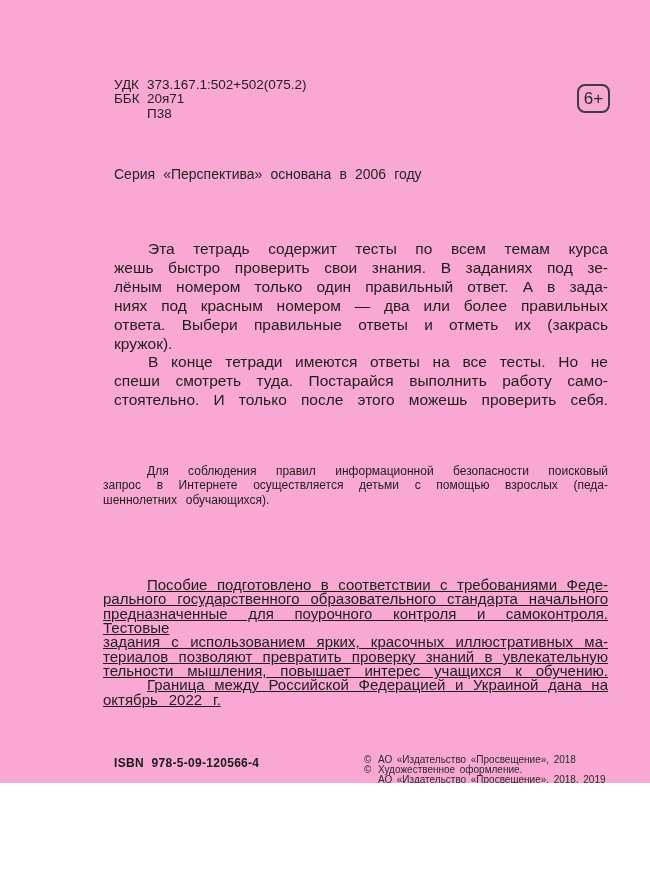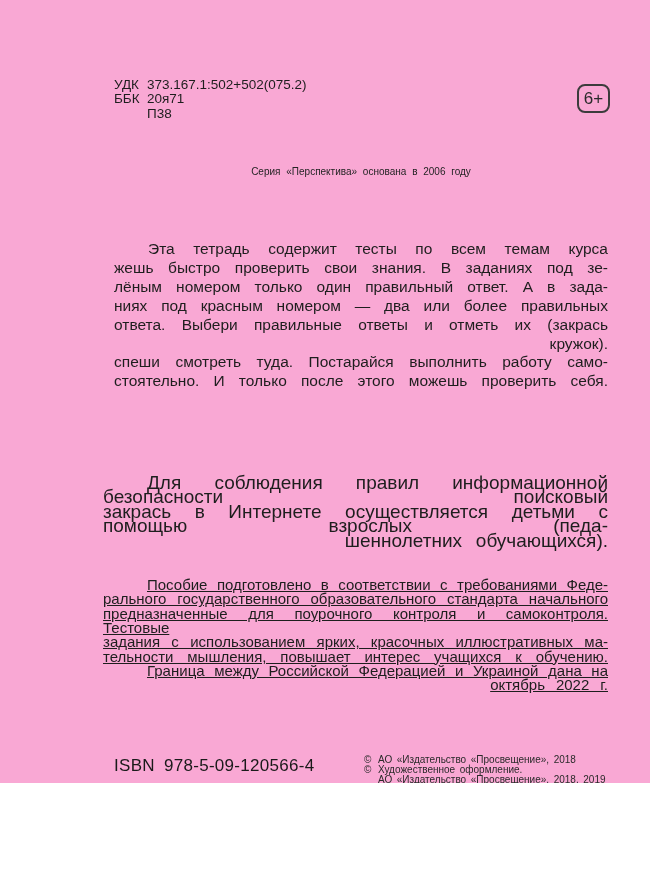--- a/index.html
+++ b/index.html
@@ -27,43 +27,43 @@
     border: 2px solid #3c3c3c;
     border-radius: 8px;
     display: flex; align-items: center; justify-content: center;
     font-size: 17px;
     color: #2a2a2a;
   }
 
   
   .series {
     left: 114px; top: 166px; width: 494px;
-    text-align: center;
-    font-size: 10px;
+    text-align: left;
+    font-size: 14px;
     word-spacing: 0.3em;
     color: #242424;
   }
 
   
   .intro { left: 114px; top: 240px; width: 494px; font-size: 15.5px; line-height: 18.9px; }
   .ind  { text-indent: 34px; }
 
   
-  .safety     { left: 103px; top: 476px; width: 505px; font-size: 19px; line-height: 14.4px; }
+  .safety     { left: 103px; top: 464px; width: 505px; font-size: 12px; line-height: 14.4px; }
   .annotation { left: 103px; top: 578px; width: 505px; font-size: 15px; line-height: 14.35px; text-decoration: underline; }
   .ind2 { text-indent: 44px; }
 
   .ln.j    { text-align: justify; text-align-last: justify; }
-  .ln.last { text-align: right; }
+  .ln.last { text-align: left; }
   .wsp     { word-spacing: 0.45em; }
 
   
   .isbn {
     left: 114px; top: 756px;
-    font-size: 17px; font-weight: normal;
+    font-size: 12px; font-weight: bold;
     letter-spacing: 0.3px; word-spacing: 4px;
     color: #1a1a1a;
   }
   .copyright {
     left: 364px; top: 755px; width: 248px;
     font-size: 10px; line-height: 10px;
     word-spacing: 0.18em;
     color: #2a2a2a;
   }
   .crow { display: flex; }
@@ -91,35 +91,37 @@
 
   <div class="abs series">Серия «Перспектива» основана в 2006 году</div>
 
   <div class="abs intro">
     <div class="ln j ind">Эта тетрадь содержит тесты по всем темам курса</div>
     <div class="ln j">жешь быстро проверить свои знания. В заданиях под зе-</div>
     <div class="ln j">лёным номером только один правильный ответ. А в зада-</div>
     <div class="ln j">ниях под красным номером — два или более правильных</div>
     <div class="ln j">ответа. Выбери правильные ответы и отметь их (закрась</div>
     <div class="ln last">кружок).</div>
+    <div class="ln j ind">В конце тетради имеются ответы на все тесты. Но не</div>
     <div class="ln j">спеши смотреть туда. Постарайся выполнить работу само-</div>
     <div class="ln j">стоятельно. И только после этого можешь проверить себя.</div>
   </div>
 
   <div class="abs safety">
     <div class="ln j ind2">Для соблюдения правил информационной безопасности поисковый</div>
-    <div class="ln j">закрась в Интернете осуществляется детьми с помощью взрослых (педа-</div>
+    <div class="ln j">запрос в Интернете осуществляется детьми с помощью взрослых (педа-</div>
     <div class="ln last wsp">шеннолетних обучающихся).</div>
   </div>
 
   <div class="abs annotation">
     <div class="ln j ind2">Пособие подготовлено в соответствии с требованиями Феде-</div>
     <div class="ln j">рального государственного образовательного стандарта начального</div>
     <div class="ln j">предназначенные для поурочного контроля и самоконтроля. Тестовые</div>
     <div class="ln j">задания с использованием ярких, красочных иллюстративных ма-</div>
+    <div class="ln j">териалов позволяют превратить проверку знаний в увлекательную</div>
     <div class="ln j">тельности мышления, повышает интерес учащихся к обучению.</div>
     <div class="ln j ind2">Граница между Российской Федерацией и Украиной дана на</div>
     <div class="ln last wsp">октябрь 2022 г.</div>
   </div>
 
   <div class="abs isbn">ISBN 978-5-09-120566-4</div>
 
   <div class="abs copyright">
     <div class="crow">
       <span class="csym">©</span>

